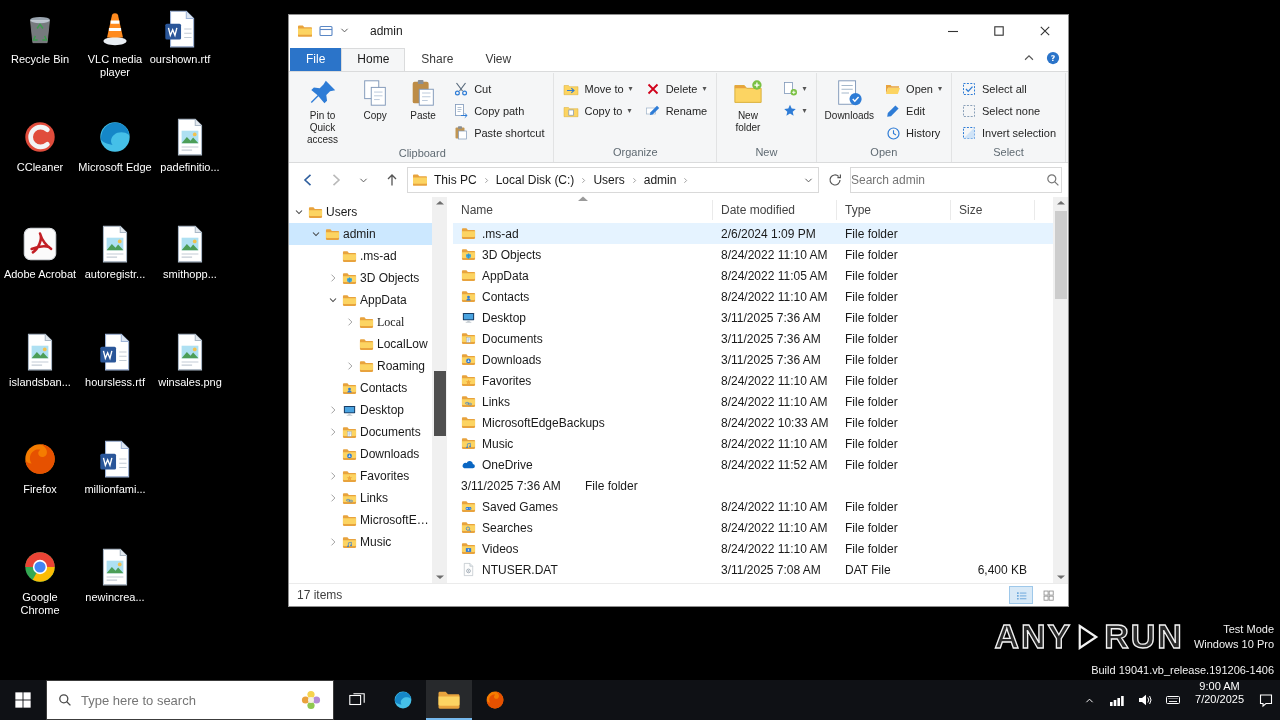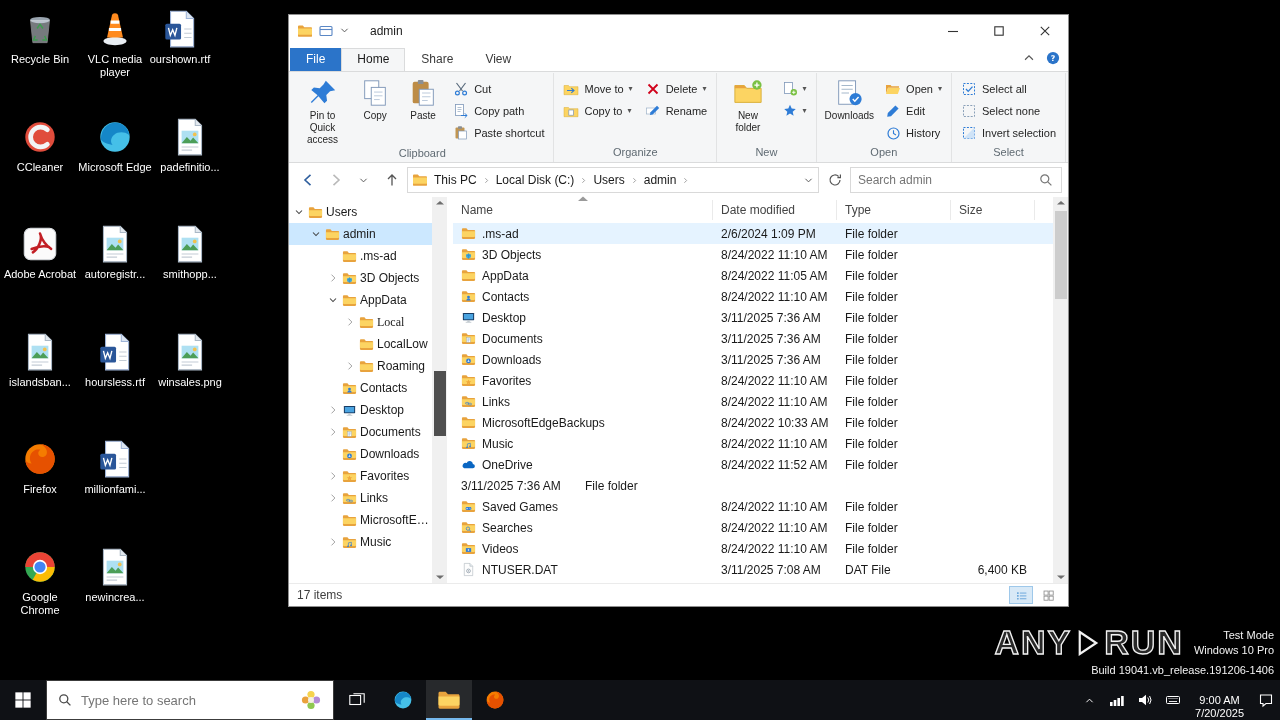--- a/index.html
+++ b/index.html
@@ -43,21 +43,21 @@
   .rbtn-sm{display:flex;align-items:center;gap:5px;height:21px;padding:0 5px;font-size:11px;color:#252525;white-space:nowrap}
   .caret{font-size:8px;color:#555;line-height:8px}
 
   .addr-row{height:34px;display:flex;align-items:center;gap:3px;padding:4px 6px;flex:none}
   .nav-btn{width:25px;height:24px;display:flex;align-items:center;justify-content:center;flex:none}
   .addr-box{flex:1;height:26px;border:1px solid #d9d9d9;display:flex;align-items:center;padding:0 4px;gap:1px;background:#fff;min-width:0}
   .crumbs{display:flex;align-items:center;min-width:0}
   .crumb{padding:0 5px;font-size:12px;white-space:nowrap}
   .csep{width:9px;height:11px}
   .addr-sp{flex:1}
-  .search-box{width:212px;height:26px;border:1px solid #d9d9d9;display:flex;align-items:center;background:#fff;padding:0 7px;gap:6px;flex:none}
+  .search-box{width:212px;height:26px;border:1px solid #d9d9d9;display:flex;align-items:center;background:#fff;padding:0 0;gap:6px;flex:none}
   .search-box input{border:none;outline:none;flex:1;font-size:12px;color:#666;font-family:inherit;min-width:0;background:transparent}
 
   .main{flex:1;display:flex;min-height:0}
   .navpane{width:158px;flex:none;display:flex;min-height:0}
   .tree{flex:1;padding-top:4px;overflow:hidden;min-width:0}
   .tree-row{height:22px;display:flex;align-items:center;gap:3px;font-size:12px;white-space:nowrap;overflow:hidden}
   .tree-row.sel{background:var(--tree-selection,#cce8ff)}
   .tw{width:12px;height:12px;flex:none;display:inline-flex}
   .tree-row .ic16{width:15px;height:15px}
   .tlabel{overflow:hidden;text-overflow:ellipsis}
@@ -88,29 +88,29 @@
   .sb-right{margin-left:auto;display:flex;gap:3px}
   .sb-btn{width:24px;height:18px;display:flex;align-items:center;justify-content:center;border:1px solid transparent}
   .sb-btn.active{background:#d8e9f7;border-color:#9ec8ea}
   .sb-btn .ic16{width:13px;height:13px}
 
   
   .watermark{position:absolute;right:6px;bottom:44px;color:rgba(255,255,255,.92);text-align:right;z-index:3}
   .wm-top{display:flex;align-items:center;justify-content:flex-end;gap:10px}
   .wm-logo{display:flex;align-items:center;gap:5px;font-weight:bold;font-size:34px;letter-spacing:2px;color:rgba(255,255,255,.16);-webkit-text-stroke:1.3px rgba(255,255,255,.95)}
   .wm-lines{font-size:11px;line-height:15px;text-align:right;color:rgba(255,255,255,.95)}
-  .wm-build{font-size:11px;margin-top:2px;color:rgba(255,255,255,.95)}
+  .wm-build{font-size:11px;margin-top:8px;color:rgba(255,255,255,.95)}
 
   
   .taskbar{position:absolute;left:0;bottom:0;width:1280px;height:40px;background:var(--taskbar-bg,#0f1115);display:flex;align-items:stretch;z-index:4}
   .tb-btn{width:46px;display:flex;align-items:center;justify-content:center;flex:none}
   .tb-btn.active{background:rgba(255,255,255,.10);box-shadow:inset 0 -2px 0 #76b9ed}
   .tb-search{width:288px;background:#fff;display:flex;align-items:center;gap:8px;padding:0 10px;flex:none;border:1px solid #3c3c3c}
   .tb-search input{border:none;outline:none;flex:1;font-size:13px;color:#5f5f5f;font-family:inherit;min-width:0;background:transparent}
-  .tray{margin-left:auto;display:flex;align-items:flex-end}
+  .tray{margin-left:auto;display:flex;align-items:flex-start}
   .tray-ic{width:28px;height:40px;display:flex;align-items:center;justify-content:center;flex:none}
   .clock{padding:0 8px;color:#fff;font-size:11px;line-height:13px;text-align:center}
 </style>
 </head>
 <body>
 
 <div id="desk-icons">
     <div class="desk-icon" style="left: 3px; top: 8px;">
       <span class="dic">
         <svg viewBox="0 0 40 40">

